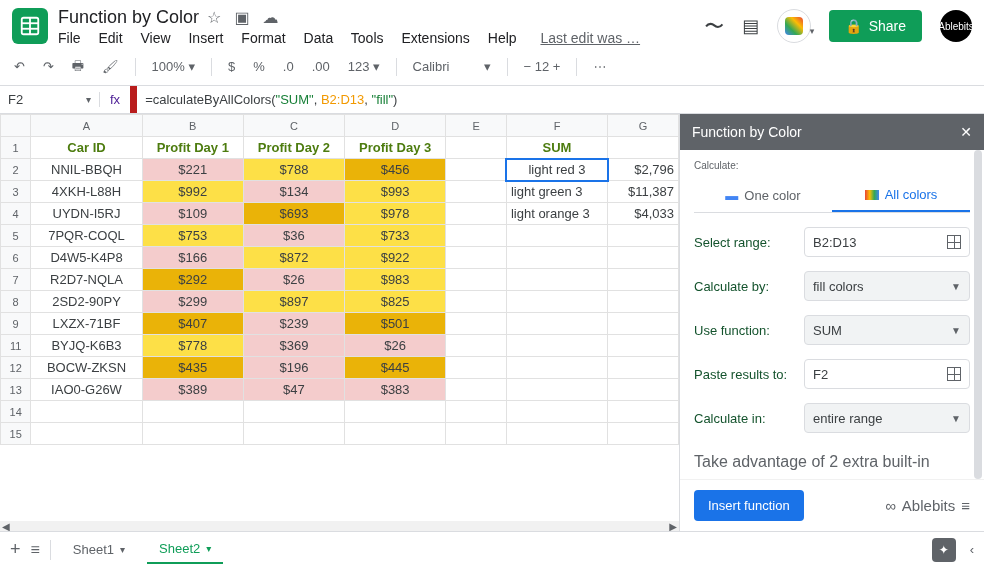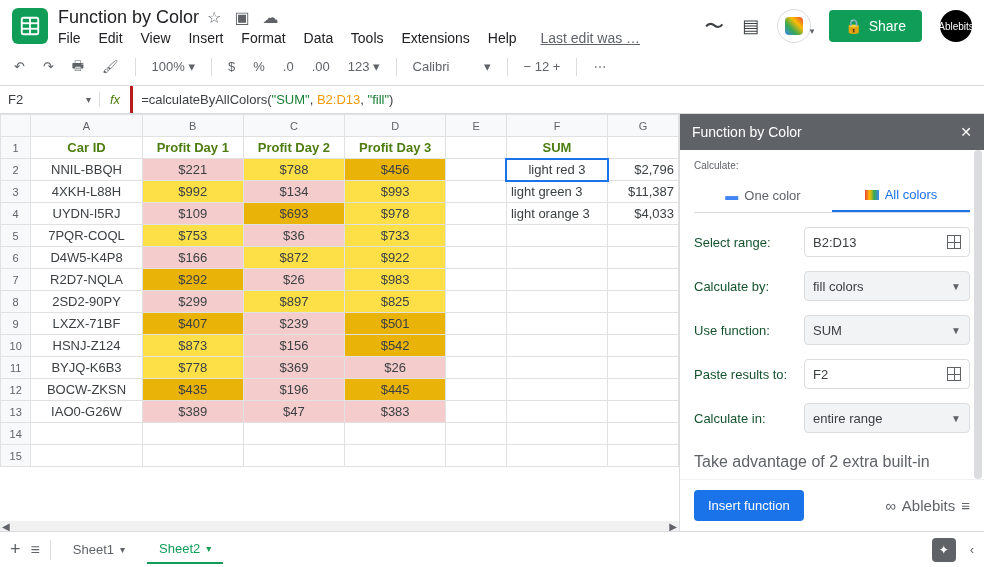--- a/index.html
+++ b/index.html
@@ -17,21 +17,21 @@
 .right-icons{display:flex;align-items:center;gap:18px}
 .share-btn{background:#0f9d58;color:#fff;font-weight:500;padding:8px 16px;border-radius:4px;display:flex;align-items:center;gap:6px;font-size:14px}
 .avatar{width:32px;height:32px;border-radius:50%;background:#000;color:#fff;font-size:10px;display:flex;align-items:center;justify-content:center}
 .meet-icon{width:34px;height:34px;border-radius:50%;border:1px solid #dadce0;display:flex;align-items:center;justify-content:center;position:relative}
 .meet-icon .dot{width:18px;height:18px;border-radius:4px;background:linear-gradient(45deg,#4285f4,#34a853,#fbbc05,#ea4335)}
 .toolbar{display:flex;align-items:center;height:38px;border-bottom:1px solid #dadce0;padding:0 8px;gap:6px;color:#5f6368}
 .toolbar .sep{width:1px;height:18px;background:#dadce0;margin:0 4px}
 .toolbar .item{padding:4px 6px;font-size:13px}
 .formula-row{display:flex;align-items:center;height:28px;border-bottom:1px solid #dadce0}
 .namebox{width:100px;border-right:1px solid #dadce0;padding:0 8px;display:flex;align-items:center;justify-content:space-between}
-.fx-label{color:#4d7c0f;font-style:italic;padding:0 10px;border-right:3px solid #b91c1c;height:100%;display:flex;align-items:center}
+.fx-label{color:#4c1d95;padding:0 10px;border-right:7px solid #b91c1c;height:100%;display:flex;align-items:center}
 .formula{padding:0 8px;font-family:Consolas,monospace;font-size:13px;flex:1}
 .formula .fn{color:#3c4043}
 .formula .str{color:#188038}
 .formula .ref{color:#f29900}
 .main{display:flex;height:calc(567px - 48px - 38px - 28px - 36px);overflow:hidden}
 .sheet{flex:1;overflow:hidden;position:relative}
 .sidepanel{width:305px;border-left:1px solid #dadce0;display:flex;flex-direction:column;background:#fff}
 .panel-hdr{background:#5f6368;color:#fff;height:36px;display:flex;align-items:center;justify-content:space-between;padding:0 12px;font-size:14px}
 .panel-body{flex:1;padding:10px 14px;overflow-y:auto;position:relative;font-size:13px}
 .panel-body::after{content:'';position:absolute;right:2px;top:0;bottom:0;width:8px;background:#dadce0;border-radius:4px}
@@ -258,30 +258,20 @@
               <td class="rowh">9</td>
               <td>LXZX-71BF</td>
               <td class="c-orange">$407</td>
               <td class="c-red">$239</td>
               <td class="c-orange">$501</td>
               <td></td>
               <td style="text-align: left;"></td>
               <td style="text-align: right;"></td>
             </tr>
             <tr>
-              <td class="rowh">10</td>
-              <td>HSNJ-Z124</td>
-              <td class="c-green">$873</td>
-              <td class="c-red">$156</td>
-              <td class="c-orange">$542</td>
-              <td></td>
-              <td style="text-align: left;"></td>
-              <td style="text-align: right;"></td>
-            </tr>
-            <tr>
               <td class="rowh">11</td>
               <td>BYJQ-K6B3</td>
               <td class="c-green">$778</td>
               <td class="c-red">$369</td>
               <td class="c-red">$26</td>
               <td></td>
               <td style="text-align: left;"></td>
               <td style="text-align: right;"></td>
             </tr>
             <tr>

